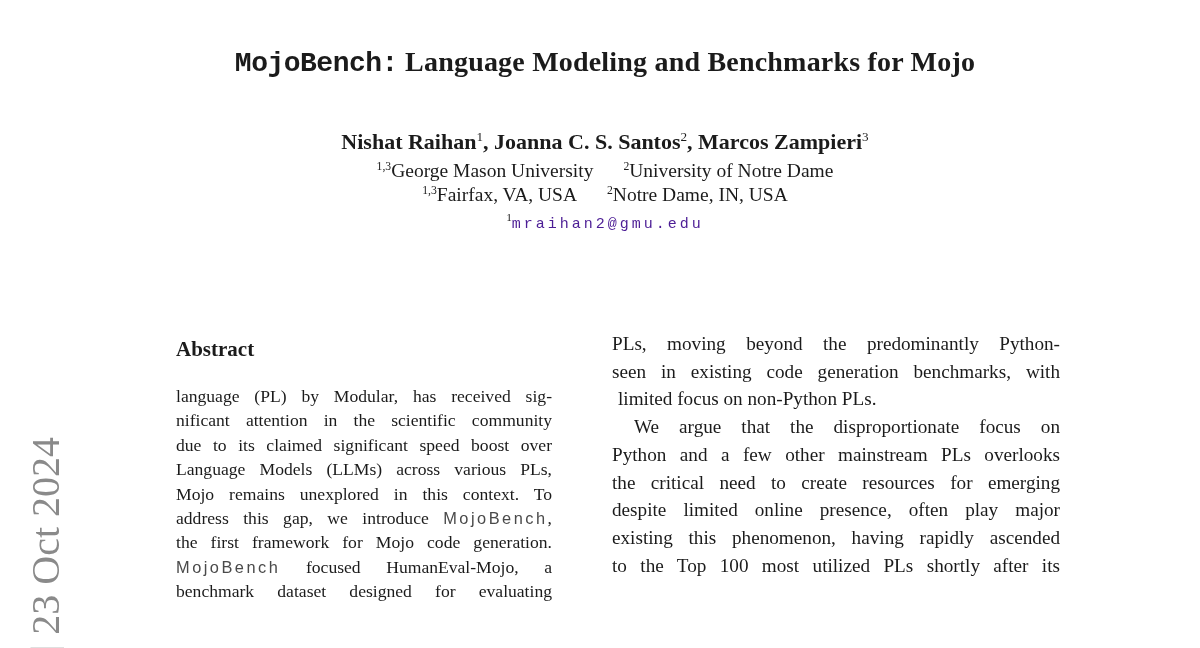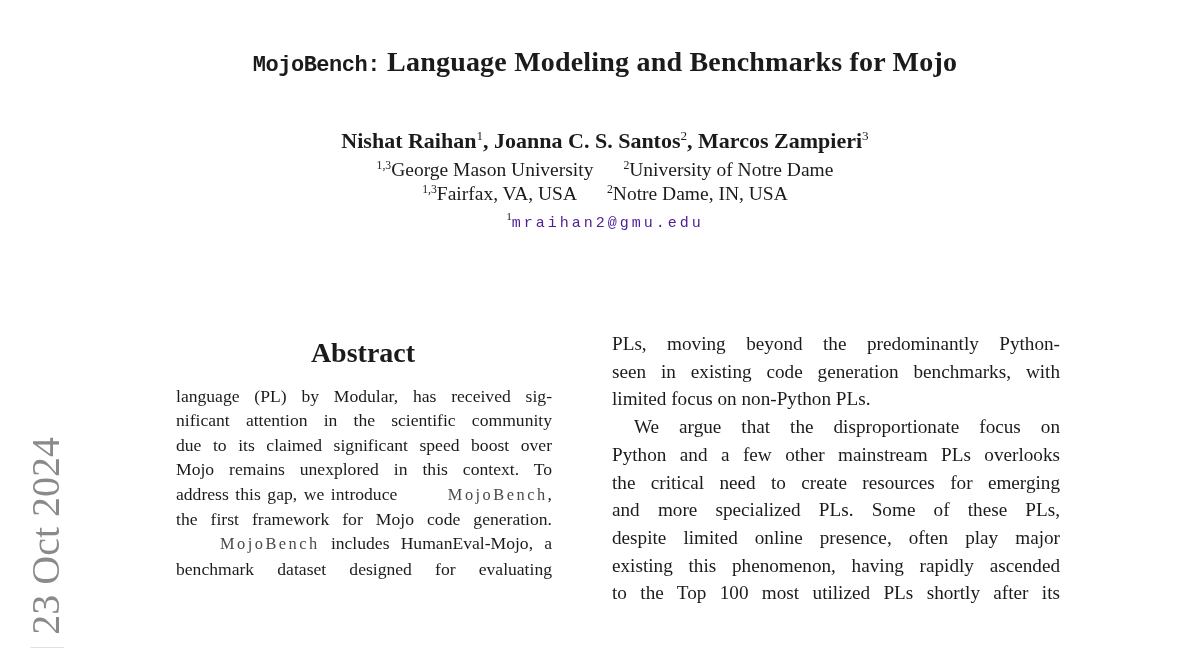--- a/index.html
+++ b/index.html
@@ -13,43 +13,43 @@
     position:absolute;left:22px;top:658px;width:420px;
     transform:rotate(-90deg);transform-origin:0 0;
     font-size:40px;line-height:48px;white-space:nowrap;
     color:var(--color-watermark,#8a8a8a);
     font-family:"Liberation Serif",serif;
   }
   .wm-date{margin-left:10px;}
   
   .header{position:absolute;left:5px;top:46px;width:1200px;text-align:center;}
   .title{font-size:28px;font-weight:bold;letter-spacing:0.2px;}
-  .title-mono{font-family:"Liberation Mono",monospace;font-size:22px;letter-spacing:-0.5px;}
+  .title-mono{font-family:"Liberation Mono",monospace;font-size:28px;letter-spacing:-0.5px;}
   .authors{margin-top:50px;font-size:22px;font-weight:bold;}
   .authors sup{font-weight:400;}
   sup{font-size:60%;line-height:0;}
   .affil{font-size:19.5px;margin-top:5px;}
   .affil2{margin-top:2px;}
   .gap{margin-left:30px;}
   .email-line{font-size:19px;margin-top:5px;}
   .email-mono{font-family:Liberation Mono, monospace;font-size:15px;letter-spacing:3px;color:#4c1d95;}
   
   .abstract-head{
     position:absolute;left:176px;top:337px;width:374px;
-    text-align:center;font-size:28px;font-weight:bold;
+    text-align:left;font-size:21px;font-weight:bold;
   }
   .abstract-body{
     position:absolute;left:176px;top:384px;width:376px;
     font-size:17.6px;line-height:24.4px;
   }
   .line{text-align:justify;text-align-last:justify;}
-  .line.endpara{text-align-last:left;}
+  .line.endpara{text-align-last:left;margin-left:6px;}
   .inline-mono{
-    font-family:Liberation Serif, serif;font-size:0.93em;
-    letter-spacing:2.5px;color:var(--color-mono_inline,#4a4a4a);margin-left:44px;
+    font-family:Liberation Sans, sans-serif;font-size:0.93em;
+    letter-spacing:2.5px;color:var(--color-mono_inline,#4a4a4a);
   }
   .fnlink{color:var(--color-link,#3e43cd);text-decoration:none;cursor:pointer;}
   
   .right-col{
     position:absolute;left:612px;top:330px;width:448px;
     font-size:19.2px;line-height:27.7px;
   }
   .indent{text-indent:22px;}
 </style>
 </head>
@@ -82,37 +82,37 @@
       <sup>1</sup><span class="email-mono">mraihan2@gmu.edu</span>
     </div>
   </div>
 
   <div class="abstract-head">Abstract</div>
 
   <div class="abstract-body">
     <div class="line">language (PL) by Modular, has received sig-</div>
     <div class="line">nificant attention in the scientific community</div>
     <div class="line">due to its claimed significant speed boost over</div>
+    <div class="line">Language Models (LLMs) across various PLs,</div>
     <div class="line">Mojo remains unexplored in this context. To</div>
     <div class="line"><span>address this gap, we introduce </span><span class="inline-mono">MojoBench</span><span>,</span></div>
     <div class="line">the first framework for Mojo code generation.</div>
-    <div class="line"><span class="inline-mono">MojoBench</span><span> includes HumanEval-Mojo, a</span></div>
+    <div class="line"><span class="inline-mono">MojoBench</span><span> focused HumanEval-Mojo, a</span></div>
     <div class="line">benchmark dataset designed for evaluating</div>
   </div>
 
   <div class="right-col">
     <div>
       <div class="line">PLs, moving beyond the predominantly Python-</div>
       <div class="line">seen in existing code generation benchmarks, with</div>
       <div class="line endpara">limited focus on non-Python PLs.</div>
     </div>
     <div>
       <div class="line indent">We argue that the disproportionate focus on</div>
       <div class="line">Python and a few other mainstream PLs overlooks</div>
       <div class="line">the critical need to create resources for emerging</div>
-      <div class="line">and more specialized PLs. Some of these PLs,</div>
       <div class="line">despite limited online presence, often play major</div>
       <div class="line">existing this phenomenon, having rapidly ascended</div>
       <div class="line">to the Top 100 most utilized PLs shortly after its</div>
     </div>
   </div>
 
 </div>
 
 </body></html>

